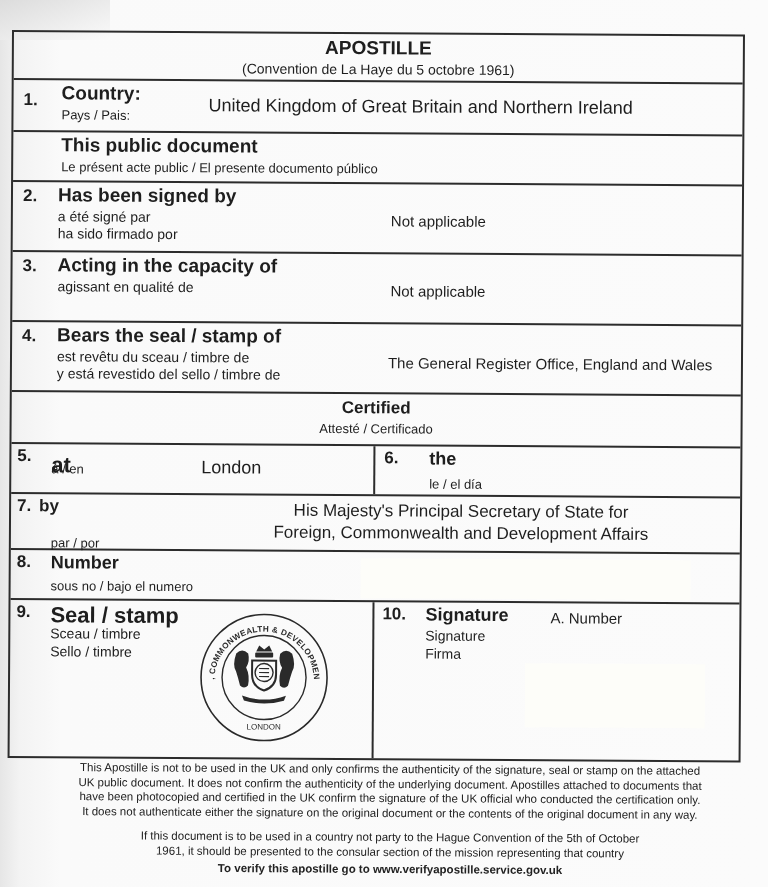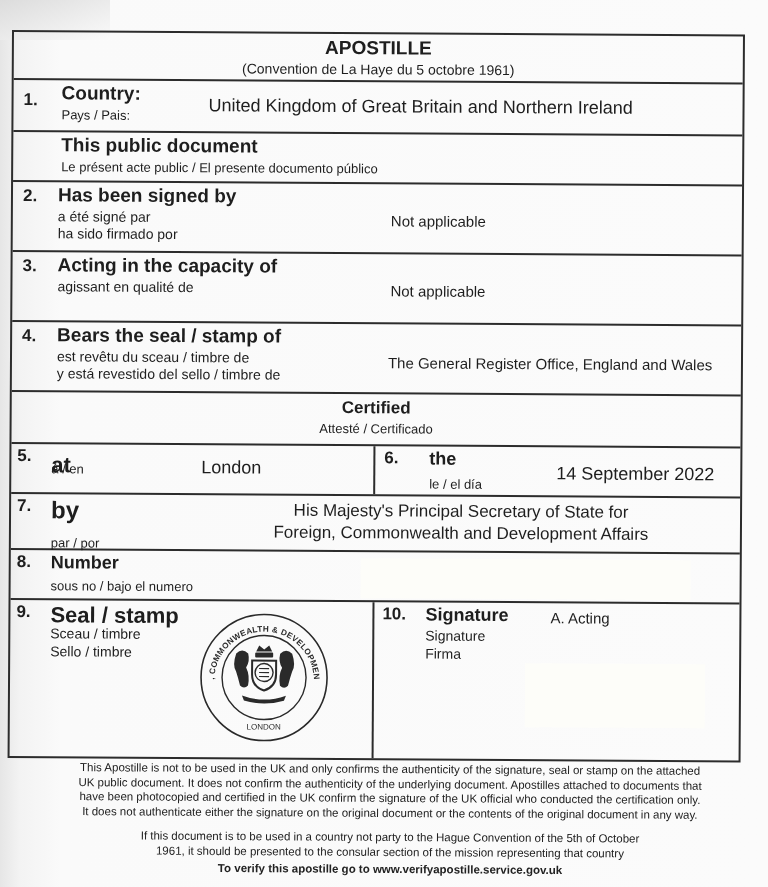--- a/index.html
+++ b/index.html
@@ -98,26 +98,25 @@
 
     <div class="row" style="top:412px; height:50px;">
       <span class="num" style="left:6px; top:2px;">5.</span>
       <span class="lbl" style="left:40px; top:2px; font-size:22px;margin-top:6px;">at</span>
       <span class="sub" style="left:40px; top:16px; font-size:13px;">á / en</span>
       <span class="valbig" style="left:190px; top:12px; font-size:18px;">London</span>
       <div class="vline" style="left:362px;"></div>
       <span class="num" style="left:373px; top:2px;">6.</span>
       <span class="lbl" style="left:418px; top:2px; font-size:18px;">the</span>
       <span class="sub" style="left:418px; top:29px; font-size:13px;">le / el día</span>
-      <span class="valbig" style="left:545px; top:16px; font-size:18px;">14 September 2022</span>
     </div>
 
     <div class="row" style="top:462px; height:56px;">
       <span class="num" style="left:6px; top:2px;">7.</span>
-      <span class="lbl" style="left:40px; top:2px; font-size:24px;">by</span>
+      <span class="lbl" style="left:28px; top:2px; font-size:17px;">by</span>
       <span class="sub" style="left:40px; top:40px; font-size:13px;">par / por</span>
       <div style="position:absolute; left:200px; width:500px; top:4px; text-align:center; font-size:17px; line-height:22px;">
         <div>His Majesty's Principal Secretary of State for</div>
         <div>Foreign, Commonwealth and Development Affairs</div>
       </div>
     </div>
 
     <div class="row" style="top:518px; height:50px;">
       <span class="num" style="left:6px; top:2px;">8.</span>
       <span class="lbl" style="left:40px; top:2px; font-size:18px;">Number</span>
@@ -153,21 +152,21 @@
           <path d="M94,42 q-6,-6 -12,0 q-2,8 2,14 q-4,8 -2,18 q4,4 8,0 q2,-8 4,-14 q4,-6 0,-18 z"></path>
           <path d="M44,84 q22,8 44,0 l-2,5 q-20,6 -40,0 z"></path>
         </g>
       </svg>
 
       <div class="vline" style="left:362px;"></div>
       <span class="num" style="left:372px; top:2px;">10.</span>
       <span class="lbl" style="left:415px; top:2px; font-size:18px;">Signature</span>
       <span class="sub" style="left:415px; top:25px;">Signature</span>
       <span class="sub" style="left:415px; top:43px;">Firma</span>
-      <span class="val" style="left:540px; top:6px;">A. Acting</span>
+      <span class="val" style="left:540px; top:6px;">A. Number</span>
       <div class="redact" style="left:515px; top:60px; width:180px; height:64px;"></div>
     </div>
   </div>
 
   <div class="footer" style="top:762px;">
     <div>This Apostille is not to be used in the UK and only confirms the authenticity of the signature, seal or stamp on the attached</div>
     <div>UK public document. It does not confirm the authenticity of the underlying document. Apostilles attached to documents that</div>
     <div>have been photocopied and certified in the UK confirm the signature of the UK official who conducted the certification only.</div>
     <div>It does not authenticate either the signature on the original document or the contents of the original document in any way.</div>
   </div>

